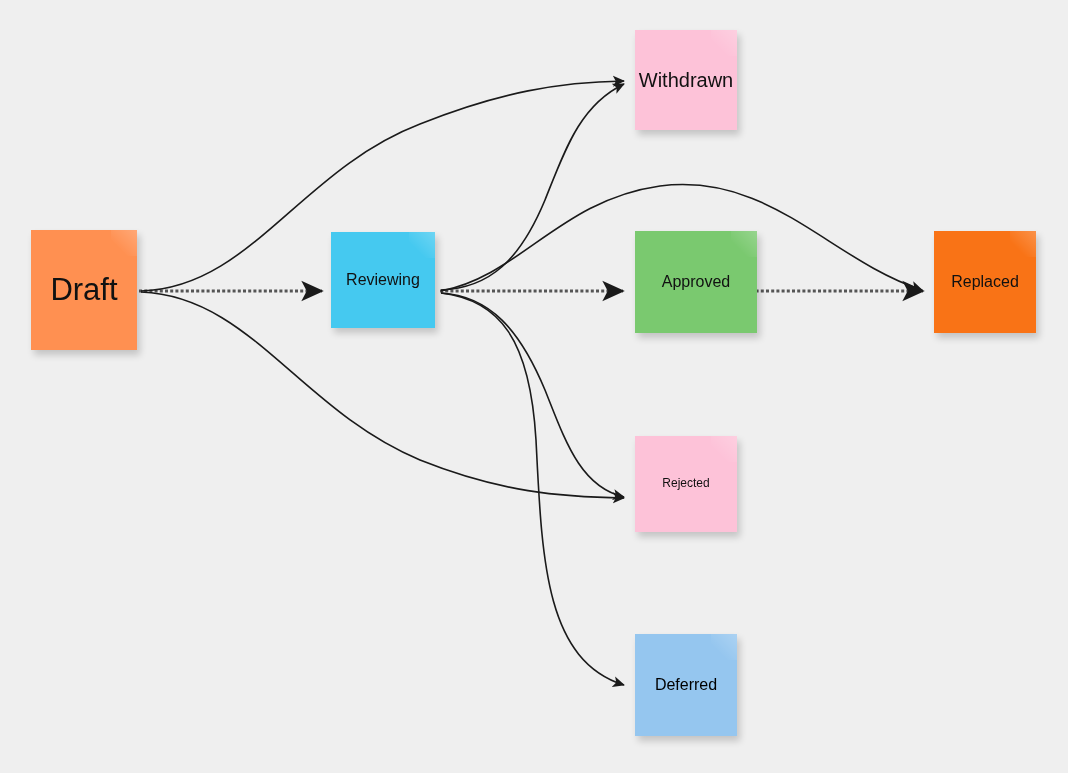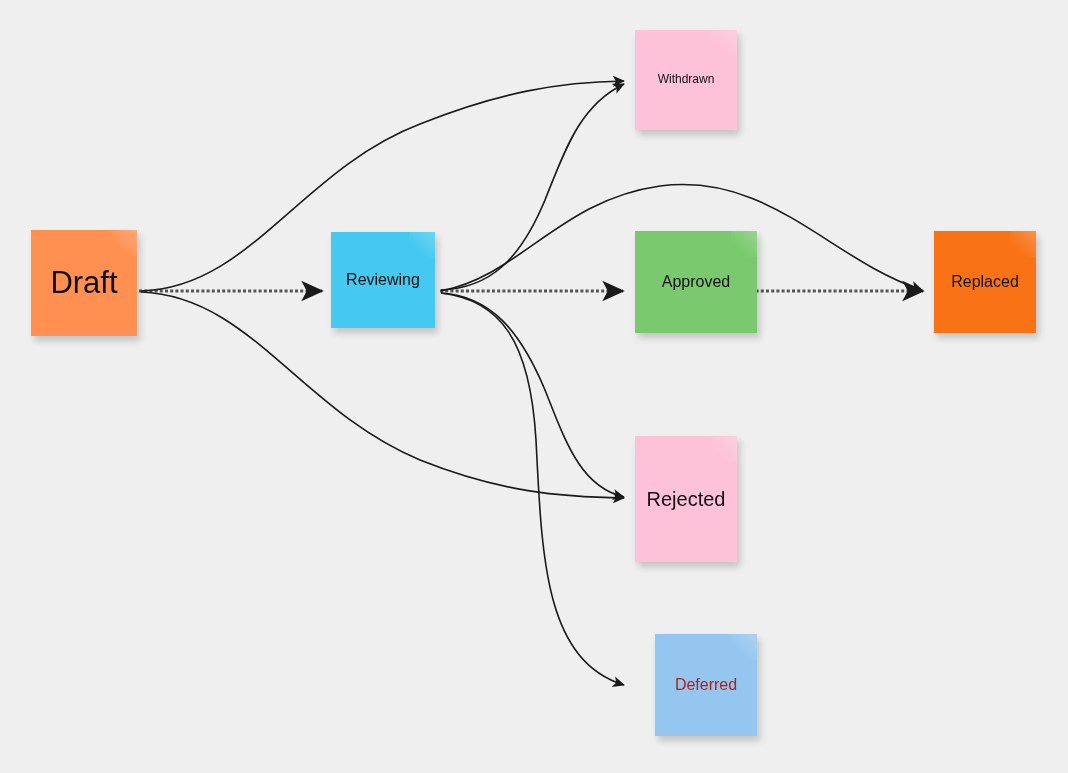--- a/index.html
+++ b/index.html
@@ -78,36 +78,36 @@
         <path d="M 440,291 L 623,291" fill="none" stroke="#555555" stroke-width="3" stroke-dasharray="3 2.2" marker-end="url(#arrowhead-dash)"></path>
         <path d="M 441,290 C 490,288 520,260 545,200 C 565,150 580,105 624,84" fill="none" stroke="#1a1a1a" stroke-width="1.6" marker-end="url(#arrowhead)"></path>
         <path d="M 441,291 C 520,276 560,200 660,186 C 770,172 830,260 922,290" fill="none" stroke="#1a1a1a" stroke-width="1.6" marker-end="url(#arrowhead)"></path>
         <path d="M 441,293 C 490,296 520,330 545,390 C 565,440 580,487 624,497" fill="none" stroke="#1a1a1a" stroke-width="1.6" marker-end="url(#arrowhead)"></path>
         <path d="M 441,293 C 500,300 530,340 536,440 C 542,560 545,660 624,685" fill="none" stroke="#1a1a1a" stroke-width="1.6" marker-end="url(#arrowhead)"></path>
         <path d="M 740,291 L 923,291" fill="none" stroke="#555555" stroke-width="3" stroke-dasharray="3 2.2" marker-end="url(#arrowhead-dash)"></path>
       </g>
   </svg>
 
   <div id="nodes">
-      <div class="node" style="left: 31px; top: 230px; width: 106px; height: 106px; background: rgb(255, 144, 81); color: rgb(17, 17, 17); font-size: 31px;">
+      <div class="node" style="left: 31px; top: 230px; width: 106px; height: 120px; background: rgb(255, 144, 81); color: rgb(17, 17, 17); font-size: 31px;">
         <span class="node-label">Draft</span>
       </div>
       <div class="node" style="left: 331px; top: 232px; width: 104px; height: 96px; background: rgb(69, 201, 240); color: rgb(17, 17, 17); font-size: 16px;">
         <span class="node-label">Reviewing</span>
       </div>
-      <div class="node" style="left: 635px; top: 30px; width: 102px; height: 100px; background: rgb(253, 194, 216); color: rgb(17, 17, 17); font-size: 12px;">
+      <div class="node" style="left: 635px; top: 30px; width: 102px; height: 100px; background: rgb(253, 194, 216); color: rgb(17, 17, 17); font-size: 20px;">
         <span class="node-label">Withdrawn</span>
       </div>
       <div class="node" style="left: 635px; top: 231px; width: 122px; height: 102px; background: rgb(122, 201, 111); color: rgb(17, 17, 17); font-size: 16px;">
         <span class="node-label">Approved</span>
       </div>
       <div class="node" style="left: 934px; top: 231px; width: 102px; height: 102px; background: #f97316; color: rgb(17, 17, 17); font-size: 16px;">
         <span class="node-label">Replaced</span>
       </div>
-      <div class="node" style="left: 635px; top: 436px; width: 102px; height: 126px; background: rgb(253, 194, 216); color: rgb(17, 17, 17); font-size: 20px;">
+      <div class="node" style="left: 635px; top: 436px; width: 102px; height: 96px; background: rgb(253, 194, 216); color: rgb(17, 17, 17); font-size: 12px;">
         <span class="node-label">Rejected</span>
       </div>
-      <div class="node" style="left: 635px; top: 634px; width: 102px; height: 102px; background: rgb(149, 198, 239); color: #b91c1c; font-size: 16px; margin-left: 20px;">
+      <div class="node" style="left: 635px; top: 634px; width: 102px; height: 102px; background: rgb(149, 198, 239); color: #000000; font-size: 16px;">
         <span class="node-label">Deferred</span>
       </div>
     </div>
 
 </div>
 
 </body></html>

